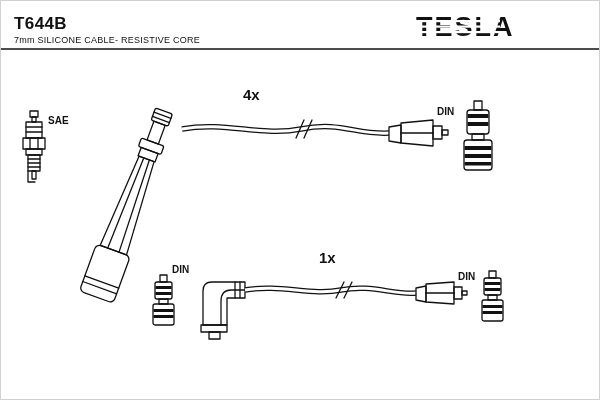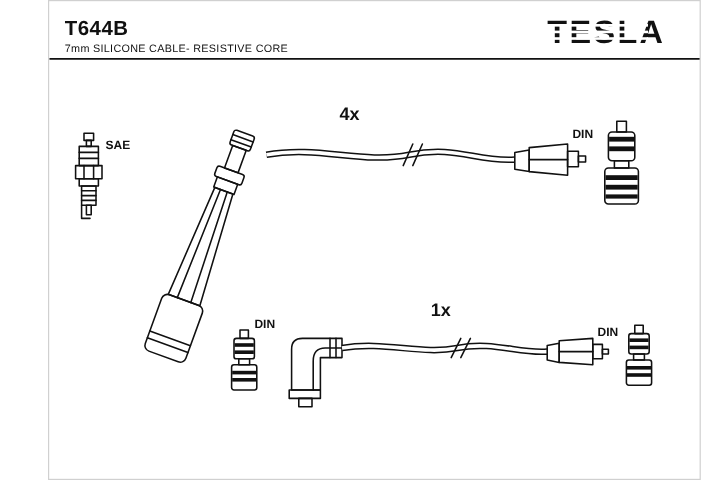--- a/index.html
+++ b/index.html
@@ -1,20 +1,19 @@
 <!DOCTYPE html>
 <html><head>
 <meta charset="utf-8">
 <style>
   html,body{margin:0;padding:0;background:#fff;}
   .page{
-    position:relative;width:544px;height:400px;background:#fff;
+    position:relative;width:600px;height:400px;background:#fff;
     box-sizing:border-box;border:1px solid #d0d0d0;overflow:hidden;
     font-family:"Liberation Sans",sans-serif;
-    margin-left:40px;
   }
   svg{display:block;}
   .ink{stroke:#111;fill:none;stroke-width:1.3;stroke-linejoin:round;stroke-linecap:round;}
   .fillink{fill:#111;stroke:none;}
   .part-txt{font:700 17px "Liberation Sans",sans-serif;letter-spacing:.4px;fill:#111;}
   .sub-txt{font:400 9px "Liberation Sans",sans-serif;letter-spacing:.25px;fill:#111;}
   .logo-txt{font:900 27px "Liberation Sans",sans-serif;letter-spacing:2px;fill:#111;}
   .lbl-txt{font:700 10px "Liberation Sans",sans-serif;fill:#111;}
   .qty-txt{font:700 15px "Liberation Sans",sans-serif;fill:#111;}
   .cable-outer{stroke:#111;stroke-width:5.5;fill:none;}

